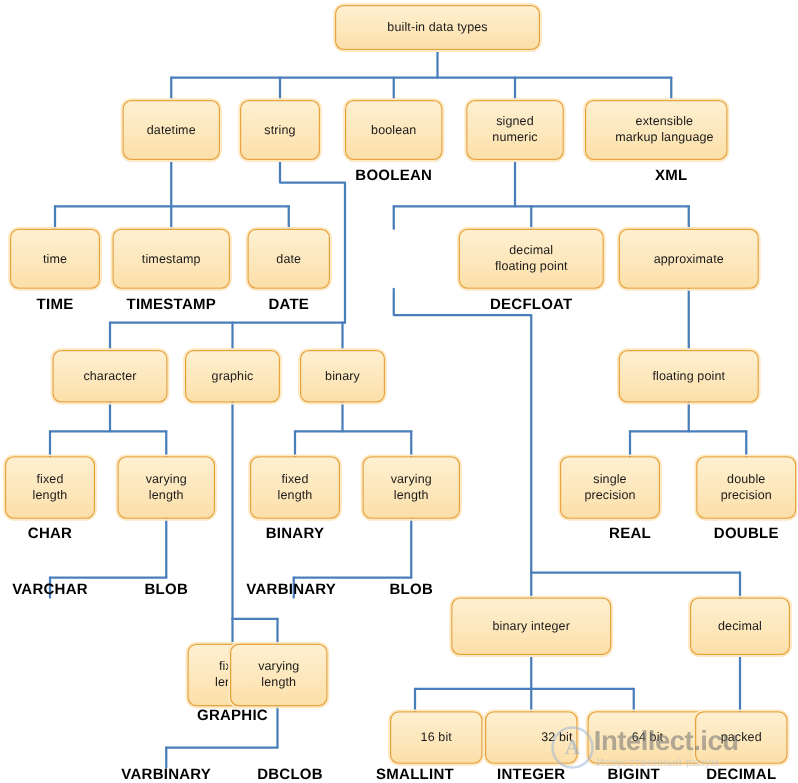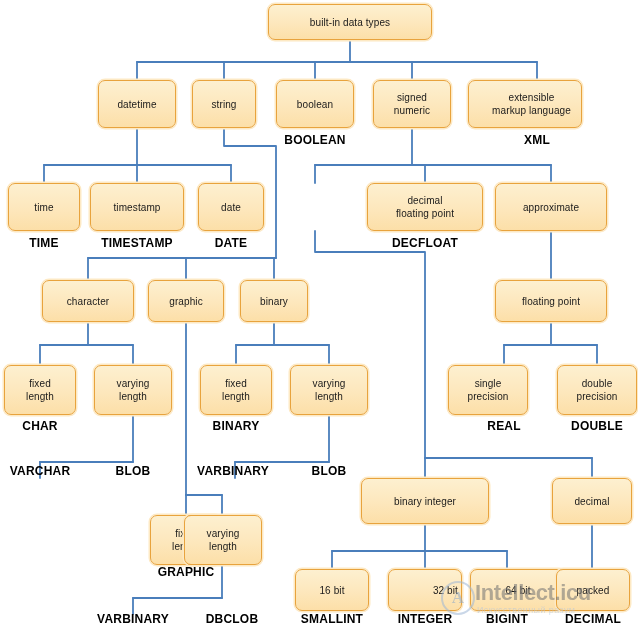--- a/index.html
+++ b/index.html
@@ -248,21 +248,21 @@
 
   <div class="node" style="left:150px;top:515px;width:72px;height:50px;">
     <span>fixed<br>length</span>
   </div>
   <div class="node" style="left:184px;top:515px;width:78px;height:50px;">
     <span>varying<br>length</span>
   </div>
 
   <div class="caption" style="left:136px;top:565px;width:100px;">GRAPHIC</div>
 
-  <div class="node" style="left:295px;top:569px;width:74px;height:42px;text-align:right;">
+  <div class="node" style="left:312px;top:569px;width:74px;height:42px;text-align:right;">
     <span>16 bit</span>
   </div>
   <div class="node" style="left:388px;top:569px;width:74px;height:42px;justify-content:flex-end;">
     <span>32 bit</span>
   </div>
   <div class="node" style="left:470px;top:569px;width:96px;height:42px;">
     <span>64 bit</span>
   </div>
   <div class="node" style="left:556px;top:569px;width:74px;height:42px;">
     <span>packed</span>

